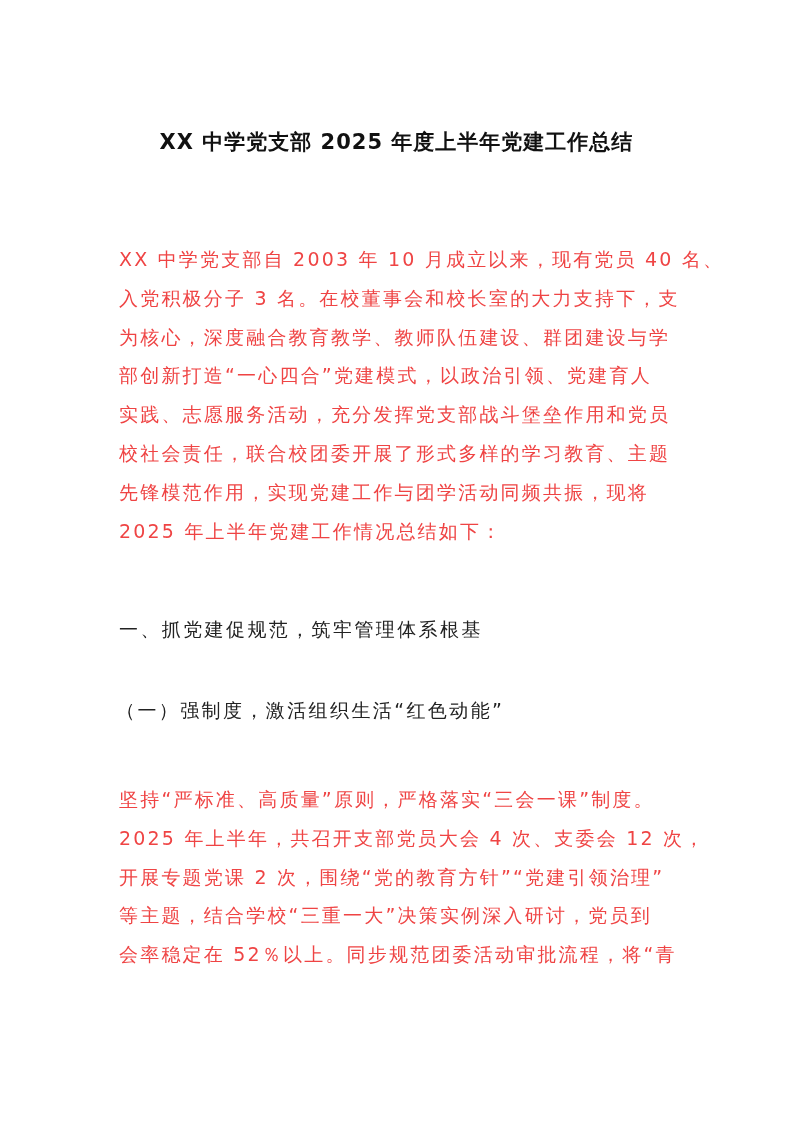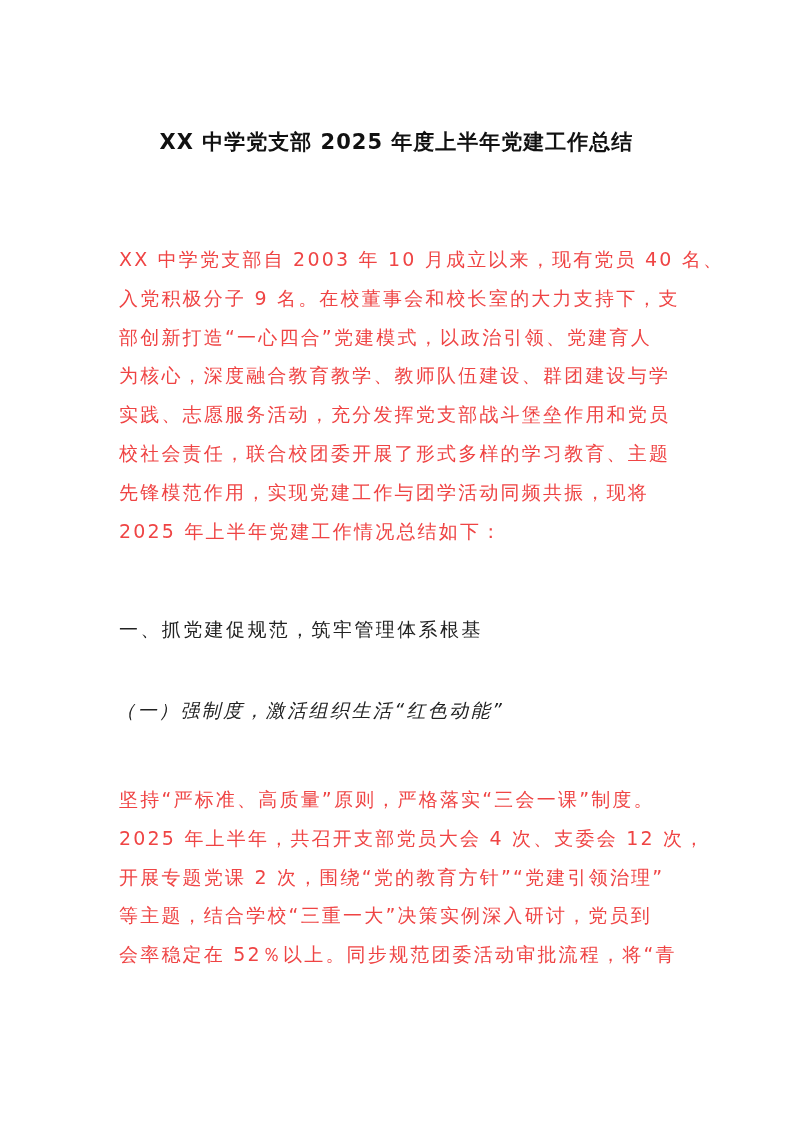--- a/index.html
+++ b/index.html
@@ -15,32 +15,32 @@
 </style>
 </head>
 <body>
 
 <div class="page">
 
   <div class="title">XX 中学党支部 2025 年度上半年党建工作总结</div>
 
   <div class="para" style="top:240px;">
     <span class="line">XX 中学党支部自 2003 年 10 月成立以来，现有党员 40 名、</span>
-    <span class="line">入党积极分子 9 名。在校董事会和校长室的大力支持下，支</span>
+    <span class="line">入党积极分子 3 名。在校董事会和校长室的大力支持下，支</span>
+    <span class="line">为核心，深度融合教育教学、教师队伍建设、群团建设与学</span>
     <span class="line">部创新打造“一心四合”党建模式，以政治引领、党建育人</span>
-    <span class="line">为核心，深度融合教育教学、教师队伍建设、群团建设与学</span>
     <span class="line">实践、志愿服务活动，充分发挥党支部战斗堡垒作用和党员</span>
     <span class="line">校社会责任，联合校团委开展了形式多样的学习教育、主题</span>
     <span class="line">先锋模范作用，实现党建工作与团学活动同频共振，现将</span>
     <span class="line">2025 年上半年党建工作情况总结如下：</span>
   </div>
 
   <div class="heading" style="top:617px;text-align:center;">一、抓党建促规范，筑牢管理体系根基</div>
 
-  <div class="heading" style="top:698px; left:116px;font-style:italic;">（一）强制度，激活组织生活“红色动能”</div>
+  <div class="heading" style="top:698px; left:116px;">（一）强制度，激活组织生活“红色动能”</div>
 
   <div class="para" style="top:780px;">
     <span class="line">坚持“严标准、高质量”原则，严格落实“三会一课”制度。</span>
     <span class="line">2025 年上半年，共召开支部党员大会 4 次、支委会 12 次，</span>
     <span class="line">开展专题党课 2 次，围绕“党的教育方针”“党建引领治理”</span>
     <span class="line">等主题，结合学校“三重一大”决策实例深入研讨，党员到</span>
     <span class="line">会率稳定在 52％以上。同步规范团委活动审批流程，将“青</span>
   </div>
 
 </div>

